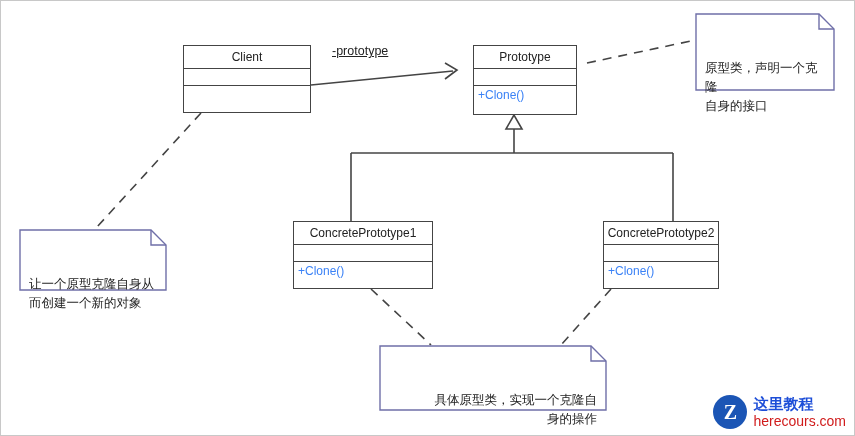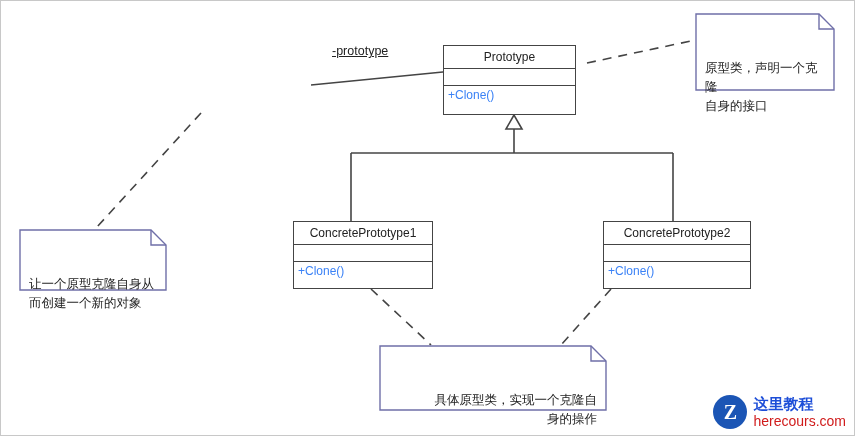--- a/index.html
+++ b/index.html
@@ -136,34 +136,39 @@
     </g>
 
     <g stroke="#444444" stroke-width="1.6" fill="none" stroke-dasharray="9,7">
       <line x1="200" y1="112" x2="96" y2="226"></line>
       <line x1="586" y1="62" x2="690" y2="40"></line>
       <line x1="370" y1="288" x2="430" y2="344"></line>
       <line x1="610" y1="288" x2="560" y2="344"></line>
     </g>
   </svg>
 
-
-  <div class="uml-class" style="left:442px; top:44px; width:133px; height:70px;">
+  <div class="uml-class" style="left:182px; top:44px; width:128px; height:68px;">
+    <div class="uml-name">Client</div>
+    <div class="uml-attrs"></div>
+    <div class="uml-ops empty"></div>
+  </div>
+
+  <div class="uml-class" style="left:472px; top:44px; width:104px; height:70px;">
     <div class="uml-name">Prototype</div>
     <div class="uml-attrs"></div>
     <div class="uml-ops">+Clone()</div>
   </div>
 
   <div class="uml-class" style="left:292px; top:220px; width:140px; height:68px;">
     <div class="uml-name">ConcretePrototype1</div>
     <div class="uml-attrs"></div>
     <div class="uml-ops">+Clone()</div>
   </div>
 
-  <div class="uml-class" style="left:602px; top:220px; width:148px; height:68px;">
+  <div class="uml-class" style="left:602px; top:220px; width:116px; height:68px;">
     <div class="uml-name">ConcretePrototype2</div>
     <div class="uml-attrs"></div>
     <div class="uml-ops">+Clone()</div>
   </div>
 
   <div class="edge-label" style="left:331px; top:43px;text-decoration:underline;">-prototype</div>
 
   <div class="note" style="left:18px; top:228px; width:148px; height:52px;">
     <svg class="note-svg" width="148" height="62" viewBox="0 0 148 62">
       <path d="M1,1 L132,1 L147,16 L147,61 L1,61 Z" fill="#ffffff" stroke="#6f6fa8" stroke-width="1.4"></path>

